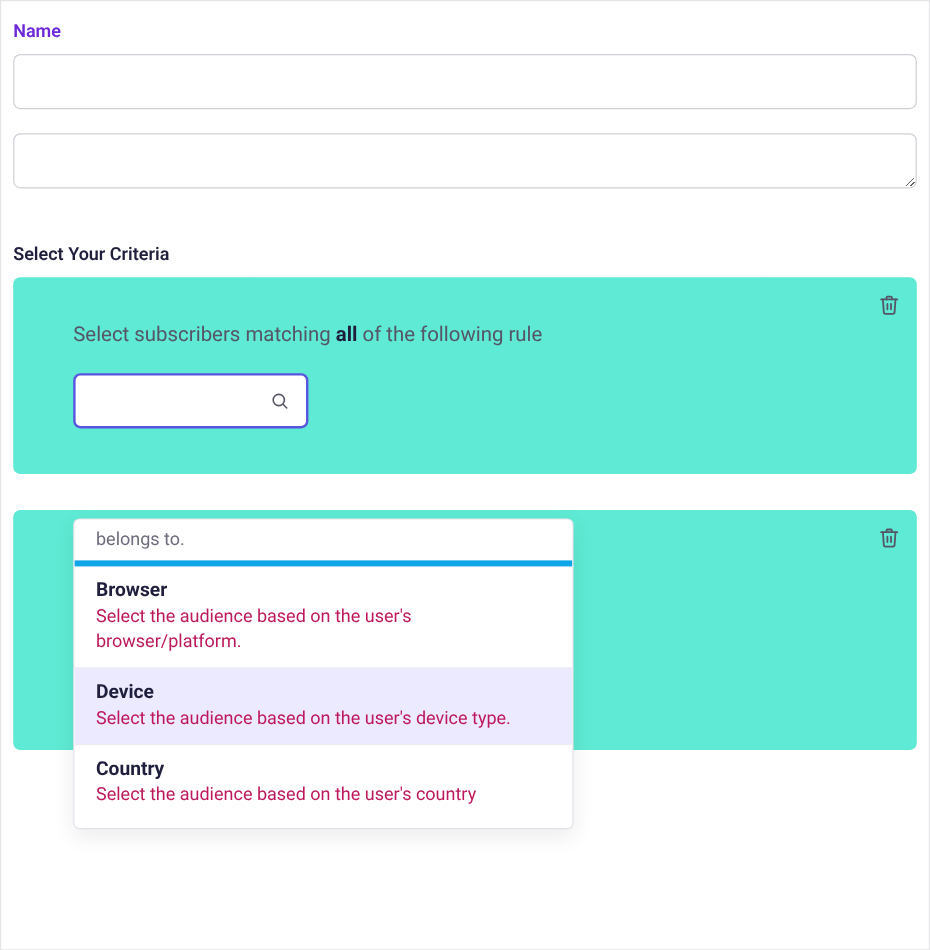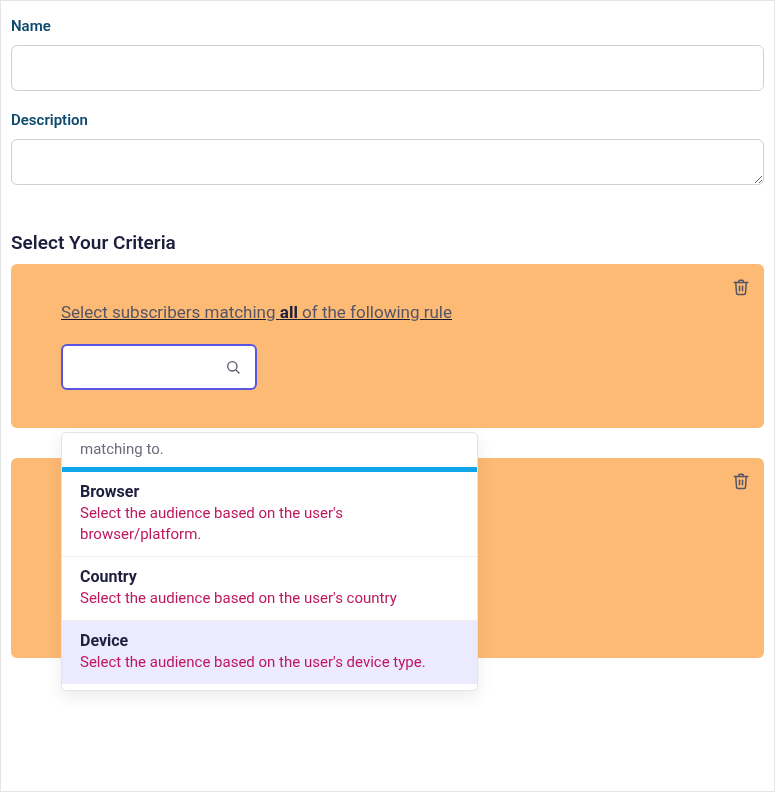--- a/index.html
+++ b/index.html
@@ -18,21 +18,21 @@
     }
     .container {
       padding: 16px 10px 0 10px;
     }
     .field-group {
       margin-bottom: 20px;
     }
     .field-label {
       font-size: 15px;
       font-weight: 600;
-      color: #0c4a6e;
+      color: #6d28d9;
       display: block;
       margin-bottom: 10px;
     }
     .text-input {
       width: 100%;
       height: 46px;
       border: 1px solid #cfcfd6;
       border-radius: 6px;
       padding: 10px 12px;
       font-size: 15px;
@@ -42,33 +42,32 @@
       width: 100%;
       height: 46px;
       border: 1px solid #cfcfd6;
       border-radius: 6px;
       padding: 10px 12px;
       font-size: 15px;
       font-family: inherit;
       resize: both;
     }
     .section-heading {
-      font-size: 19px;
+      font-size: 15px;
       font-weight: 600;
       color: #1f1f3d;
       margin-top: 42px;
       margin-bottom: 10px;
     }
     .criteria-card {
-      background: #fdba74;
+      background: #5eead4;
       border-radius: 6px;
       position: relative;
       padding: 38px 40px 38px 50px;
       margin-bottom: 30px;
-      text-decoration: underline;
     }
     .criteria-card.second {
       height: 200px;
       margin-bottom: 0;
     }
     .trash-icon {
       position: absolute;
       top: 14px;
       right: 14px;
       width: 18px;
@@ -156,21 +155,20 @@
 </head>
 <body>
 
 <div class="container">
   <div class="field-group">
     <label class="field-label">Name</label>
     <input type="text" class="text-input" value="" style="">
   </div>
 
   <div class="field-group">
-    <label class="field-label">Description</label>
     <textarea class="textarea-input" style=""></textarea>
   </div>
 
   <div class="section-heading">Select Your Criteria</div>
 
   <div class="criteria-card">
     <span class="trash-icon">
       <svg viewBox="0 0 24 24" fill="none" stroke="currentColor" stroke-width="2" stroke-linecap="round" stroke-linejoin="round">
         <polyline points="3 6 5 6 21 6"></polyline>
         <path d="M19 6l-1 14a2 2 0 0 1-2 2H8a2 2 0 0 1-2-2L5 6"></path>
@@ -200,30 +198,30 @@
         <path d="M19 6l-1 14a2 2 0 0 1-2 2H8a2 2 0 0 1-2-2L5 6"></path>
         <path d="M10 11v6"></path>
         <path d="M14 11v6"></path>
         <path d="M9 6V4a1 1 0 0 1 1-1h4a1 1 0 0 1 1 1v2"></path>
       </svg>
     </span>
   </div>
 </div>
 
 <div class="dropdown">
-  <div class="dropdown-partial">matching to.</div>
+  <div class="dropdown-partial">belongs to.</div>
 
   <div class="dropdown-item first-border">
     <div class="dropdown-item-title">Browser</div>
     <div class="dropdown-item-desc">Select the audience based on the user's browser/platform.</div>
   </div>
 
+  <div class="dropdown-item highlighted">
+    <div class="dropdown-item-title">Device</div>
+    <div class="dropdown-item-desc">Select the audience based on the user's device type.</div>
+  </div>
+
   <div class="dropdown-item">
     <div class="dropdown-item-title">Country</div>
     <div class="dropdown-item-desc">Select the audience based on the user's country</div>
   </div>
 
-  <div class="dropdown-item highlighted">
-    <div class="dropdown-item-title">Device</div>
-    <div class="dropdown-item-desc">Select the audience based on the user's device type.</div>
-  </div>
-
 </div>
 
 </body></html>

